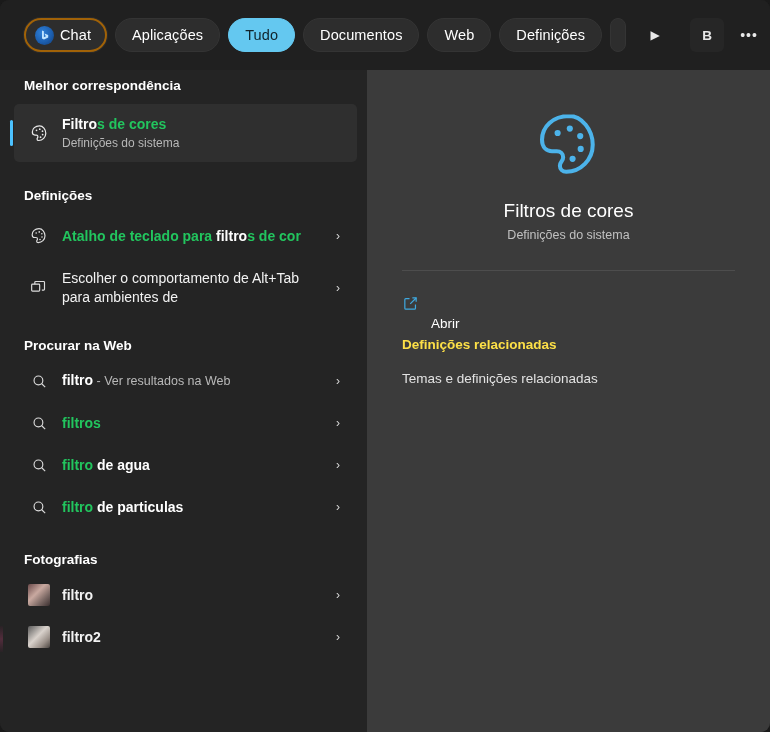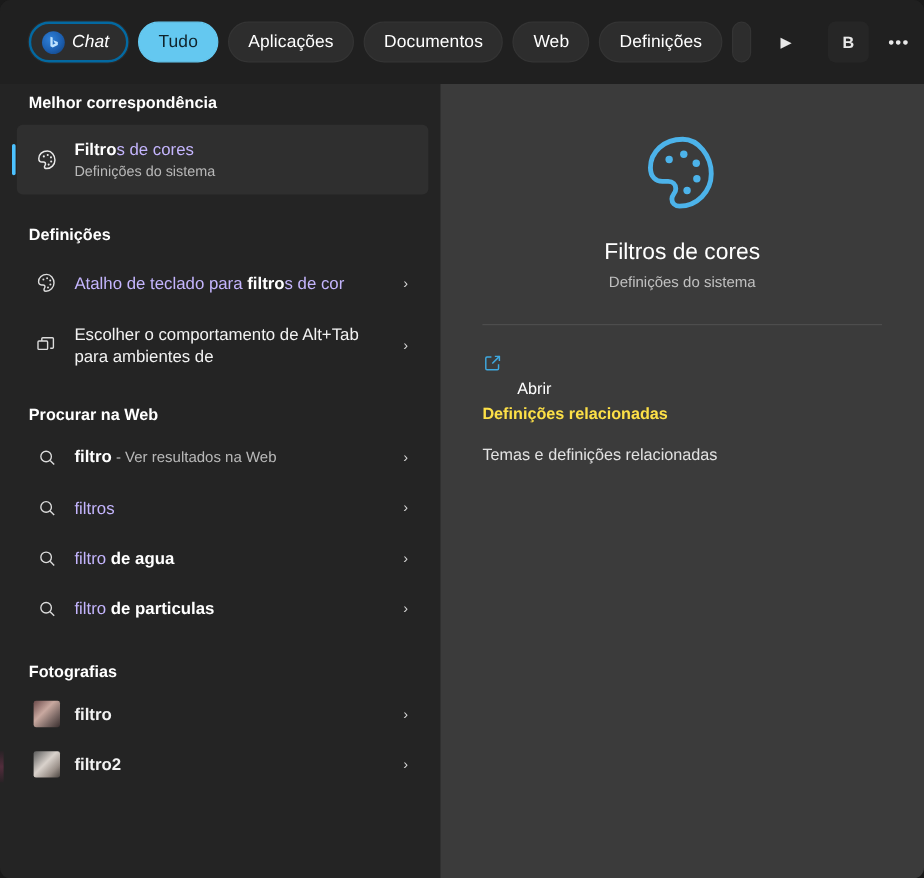--- a/index.html
+++ b/index.html
@@ -47,24 +47,23 @@
     justify-content: center;
     padding: 0 16px;
     white-space: nowrap;
     border: 1px solid #343434;
     cursor: default;
     letter-spacing: .1px;
   }
   .pill.chat {
     padding: 0 14px 0 9px;
     gap: 6px;
-    border: 2px solid #0369a1;
+    border: 2px solid #a16207;
     background: #2d2d2d;
     box-shadow: 0 0 0 1px #2b2b2b;
-    font-style: italic;
   }
   .pill.active {
     background: #64c8f0;
     color: #10232b;
     border-color: #64c8f0;
     font-weight: 400;
   }
   .pill.clipped {
     overflow: hidden;
     max-width: 62px;
@@ -184,21 +183,21 @@
 
   .row.two-line { min-height: 52px; align-items: center; }
   .clip2 {
     display: -webkit-box;
     -webkit-line-clamp: 2;
     -webkit-box-orient: vertical;
     overflow: hidden;
     max-height: 38px;
   }
 
-  .q-norm { font-weight: normal; color: #c4b5fd; }
+  .q-norm { font-weight: bold; color: #22c55e; }
   .q-bold { font-weight: bold; color: #ffffff; }
   .q-dim  { color: #b9b9b9; font-size: 12.5px; margin-top: 13px; }
 
   .thumb {
     width: 22px; height: 22px;
     border-radius: 2px;
     flex: 0 0 22px;
     background: #555;
     overflow: hidden;
   }
@@ -267,26 +266,26 @@
 
     <div class="pill chat">
       <span class="bing-badge">
         <svg width="12" height="12" viewBox="0 0 24 24">
           <path d="M6 3.2 L9.8 4.6 L9.8 16.6 L14.6 14.1 L12.4 13 L11 9.2 L18.4 11.9 L18.4 17 L9.9 21.2 L6 19 Z" fill="#bfe3ff"></path>
         </svg>
       </span>
       <span>Chat</span>
     </div>
 
+    <div class="pill">
+      <span>Aplicações</span>
+    </div>
+
     <div class="pill active">
       <span>Tudo</span>
-    </div>
-
-    <div class="pill">
-      <span>Aplicações</span>
     </div>
 
     <div class="pill">
       <span>Documentos</span>
     </div>
 
     <div class="pill">
       <span>Web</span>
     </div>
 

